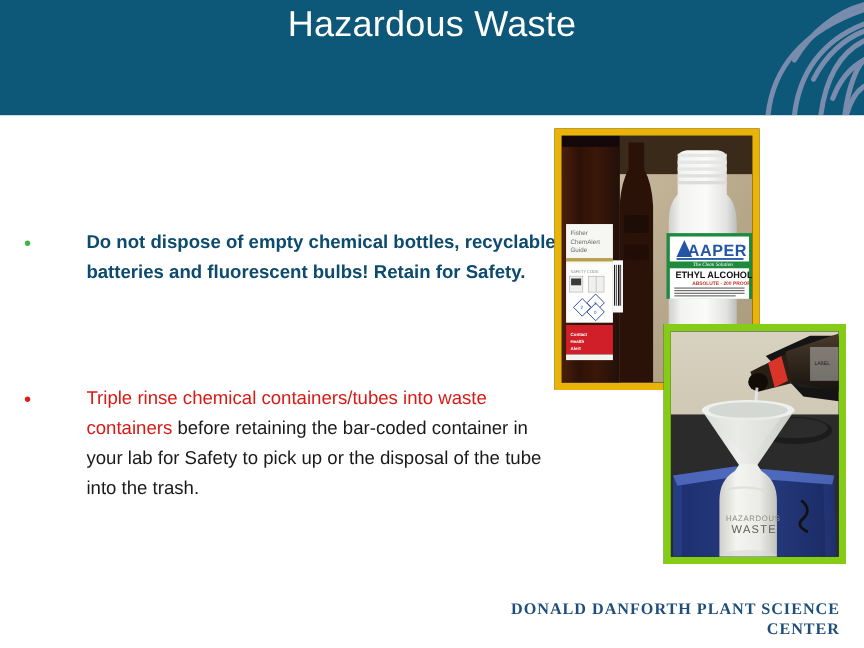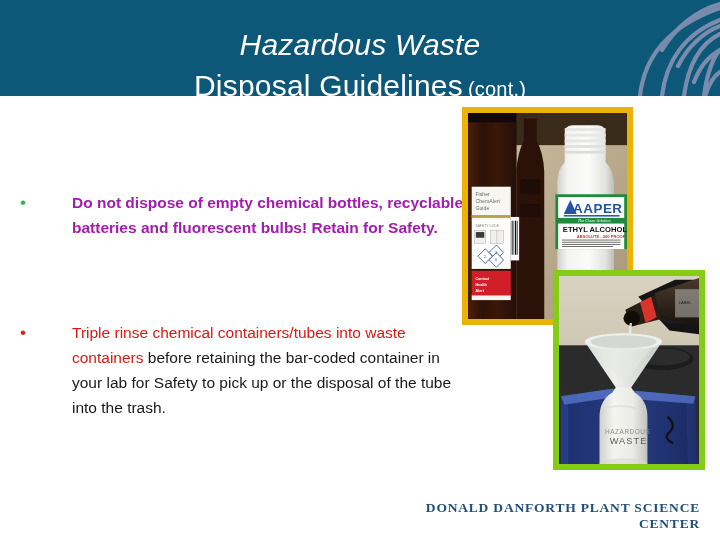--- a/index.html
+++ b/index.html
@@ -41,21 +41,21 @@
     text-align: center;
     color: #ffffff;
   }
   .title-line {
     font-size: 30px;
     line-height: 41px;
     font-weight: 400;
     letter-spacing: 0.2px;
     white-space: nowrap;
   }
-  #title-line1 { padding-top: 24px; font-style: italic; }
+  #title-line1 { padding-top: 0; }
   #title-line2-wrap {
     display: block;
     white-space: nowrap;
   }
   #title-cont {
     font-size: 20px;
     vertical-align: baseline;
     padding-left: 5px;
   }
 
@@ -85,21 +85,21 @@
     box-sizing: border-box;
   }
   #bullet-marker-1 { color: #3CB44A; }
   #bullet-marker-2 { color: #E01B1B; }
   .bullet-text {
     font-size: 15.5px;
     line-height: 25px;
     flex: 1 1 auto;
   }
   .txt-green {
-    color: #a21caf;
+    color: #0c4a6e;
     font-weight: bold;
   }
   .txt-red {
     color: #D91A14;
     font-weight: normal;
   }
   .txt-black {
     color: #1A1A1A;
     font-weight: normal;
   }
@@ -157,21 +157,20 @@
     <g fill="none" stroke="#7A8CAD" stroke-width="4.2" stroke-linecap="round">
       <path d="M110 4 C 88 10, 66 26, 52 50"></path>
       <path d="M110 26 C 94 32, 78 46, 68 66"></path>
       <path d="M110 50 C 99 56, 90 66, 84 82"></path>
       <path d="M110 72 C 104 76, 99 84, 96 94"></path>
     </g>
   </svg>
 
   <div id="title-block">
     <div class="title-line" id="title-line1">Hazardous Waste</div>
-    <div class="title-line" id="title-line2-wrap"><span>Disposal Guidelines</span><span id="title-cont">(cont.)</span></div>
   </div>
 </div>
 
 <div id="content-area">
 
   <div class="bullet-row" id="bullet-1">
     <span class="bullet-marker" id="bullet-marker-1">•</span>
     <span class="bullet-text"><span class="txt-green">Do not dispose of empty chemical bottles, recyclable batteries and fluorescent bulbs! Retain for Safety.</span></span>
   </div>
 

